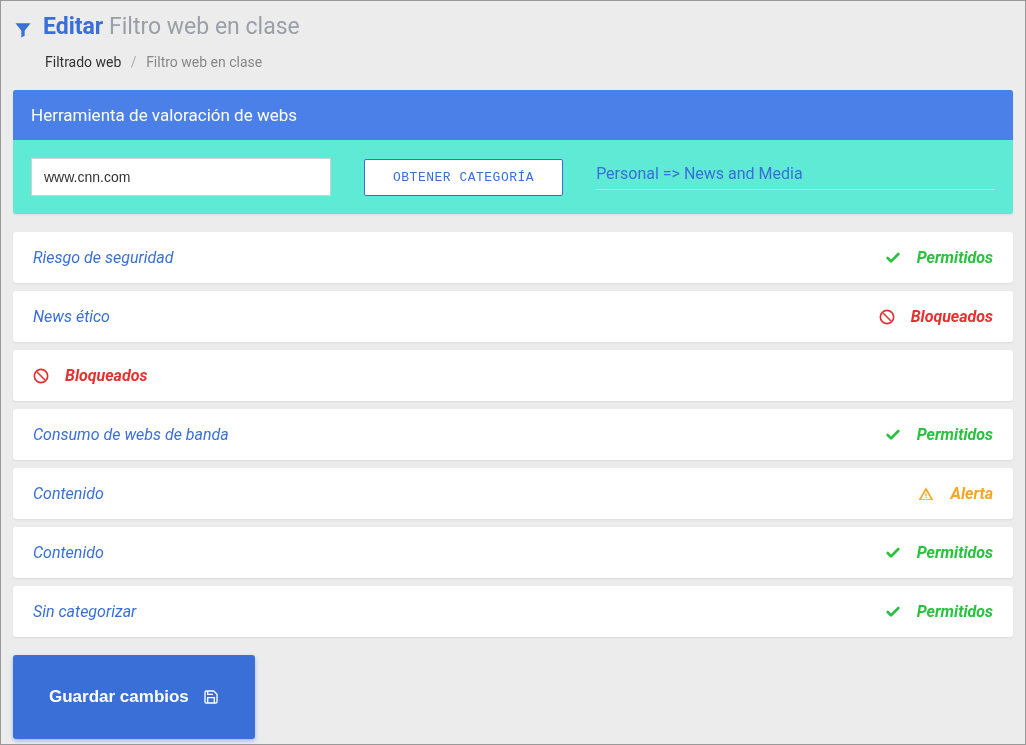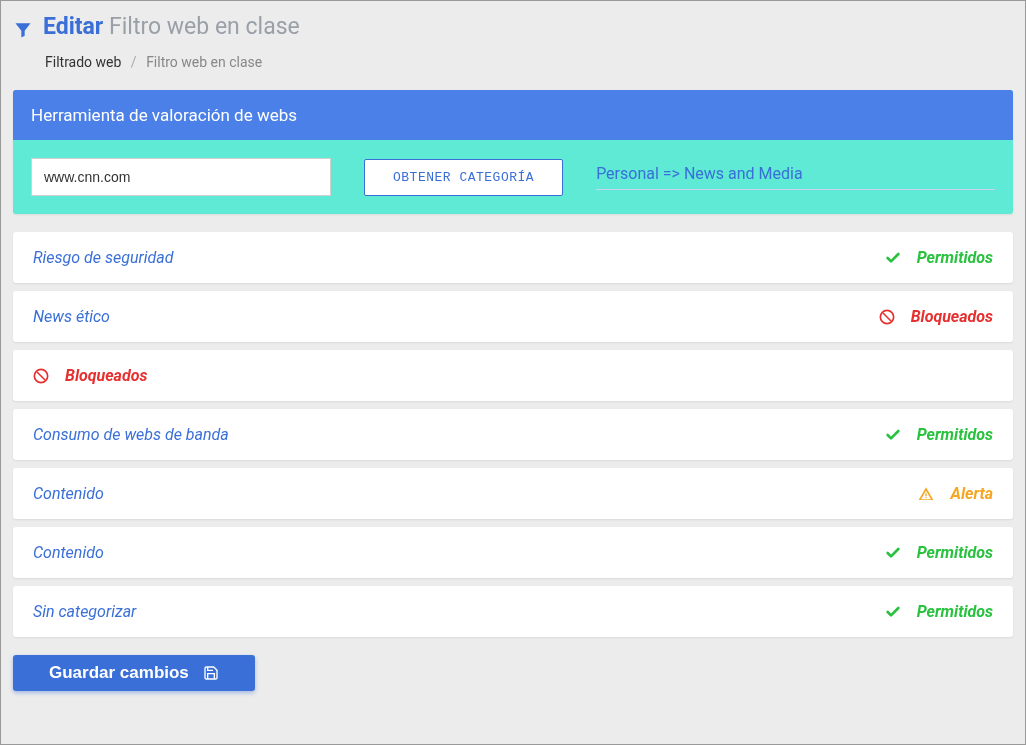--- a/index.html
+++ b/index.html
@@ -128,21 +128,21 @@
     .status-permitidos { color: #28c23e; }
     .status-bloqueados { color: #e63030; }
     .status-alerta { color: #f5a623; text-align: center; }
     .status-icon {
       font-size: 15px;
     }
     .btn-primary {
       background: #3a6fd8;
       color: #fff;
       border: none;
-      padding: 8px 36px;
+      padding: 32px 36px;
       font-size: 17px;
       font-weight: 700;
       border-radius: 3px;
       cursor: pointer;
       display: inline-flex;
       align-items: center;
       gap: 14px;
       box-shadow: 0 2px 4px rgba(58,111,216,0.4);
     }
     .save-icon {

